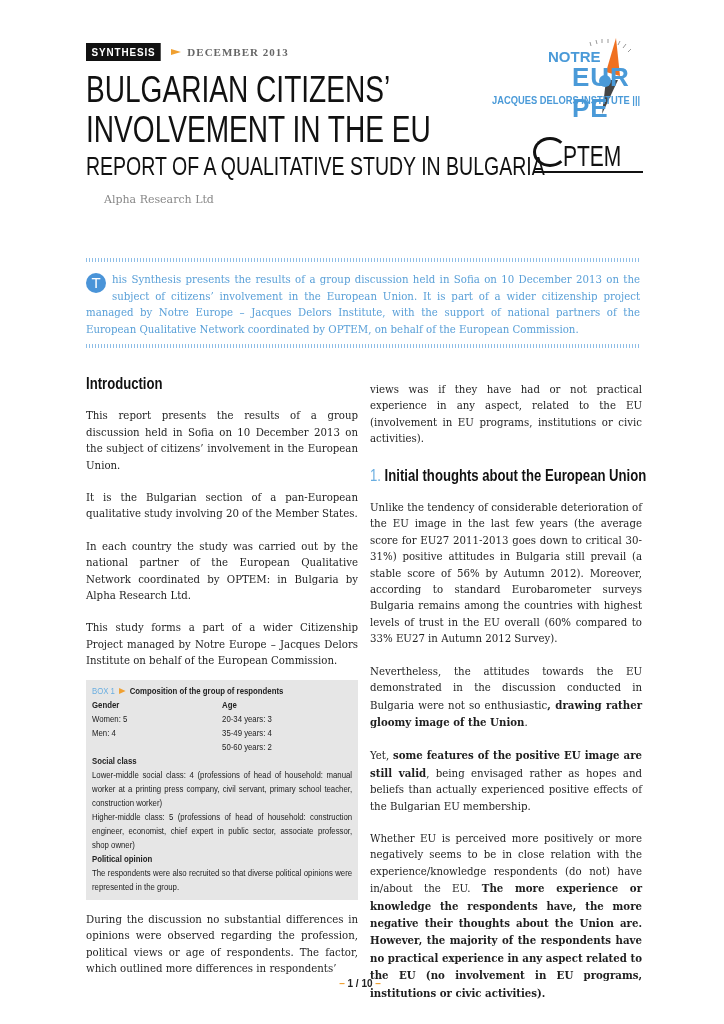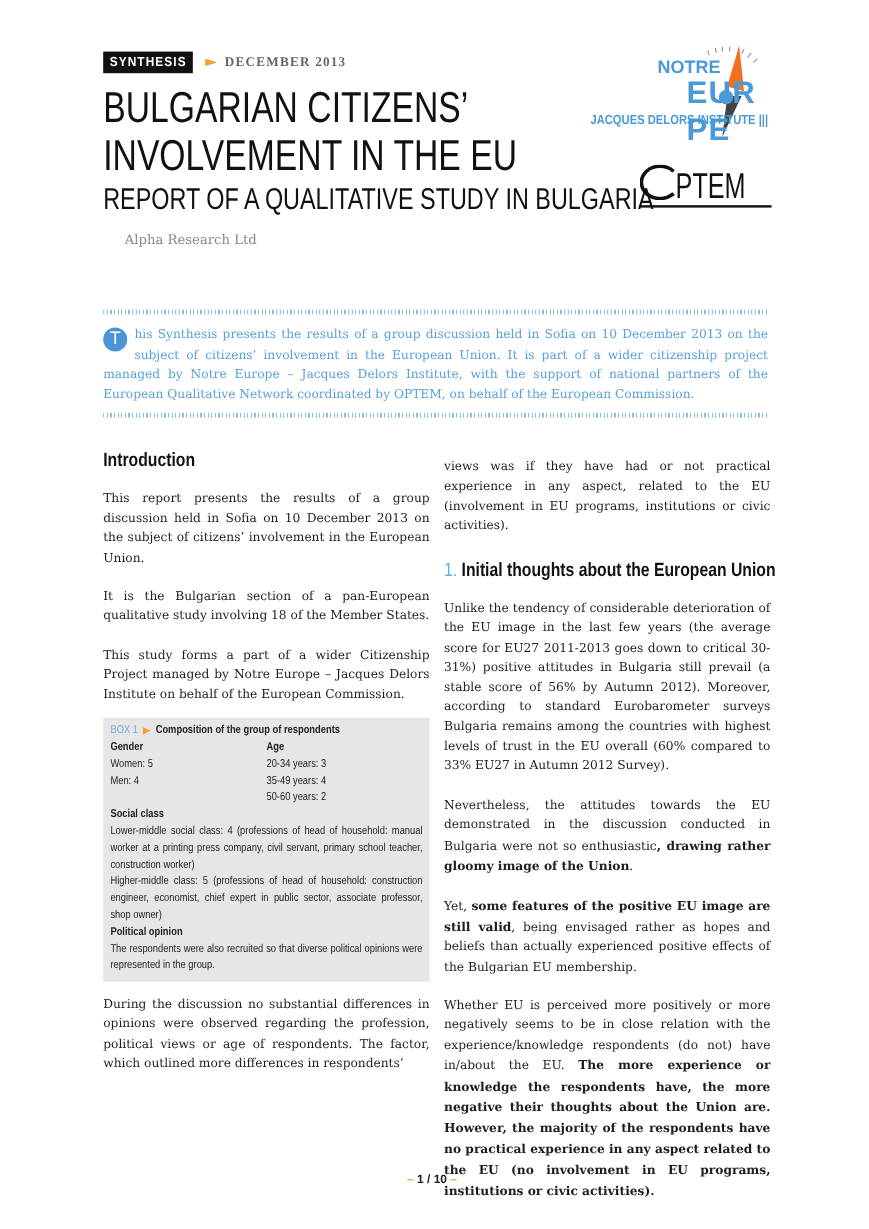--- a/index.html
+++ b/index.html
@@ -101,21 +101,22 @@
 <div class="dots" style="top:258px"></div>
 <div class="intro">
   <span class="dropcap">T</span>
   <span>his Synthesis presents the results of a group discussion held in Sofia on 10 December 2013 on the subject of citizens’ involvement in the European Union. It is part of a wider citizenship project managed by Notre Europe – Jacques Delors Institute, with the support of national partners of the European Qualitative Network coordinated by OPTEM, on behalf of the European Commission.</span>
 </div>
 <div class="dots" style="top:344px"></div>
 
 <div class="col col-left">
   <h2>Introduction</h2>
   <p>This report presents the results of a group discussion held in Sofia on 10 December 2013 on the subject of citizens’ involvement in the European Union.</p>
-  <p>It is the Bulgarian section of a pan-European qualitative study involving 18 of the Member States.</p>
+  <p>It is the Bulgarian section of a pan-European qualitative study involving 20 of the Member States.</p>
+  <p>In each country the study was carried out by the national partner of the European Qualitative Network coordinated by OPTEM: in Bulgaria by Alpha Research Ltd.</p>
   <p style="margin-bottom:10px">This study forms a part of a wider Citizenship Project managed by Notre Europe – Jacques Delors Institute on behalf of the European Commission.</p>
 
   <div class="box">
     <div class="cnd">
       <div class="box-head">
         <span class="box-label">BOX 1</span>
         <span class="box-arrow"></span>
         <span>Composition of the group of respondents</span>
       </div>
       <div class="box-grid">

